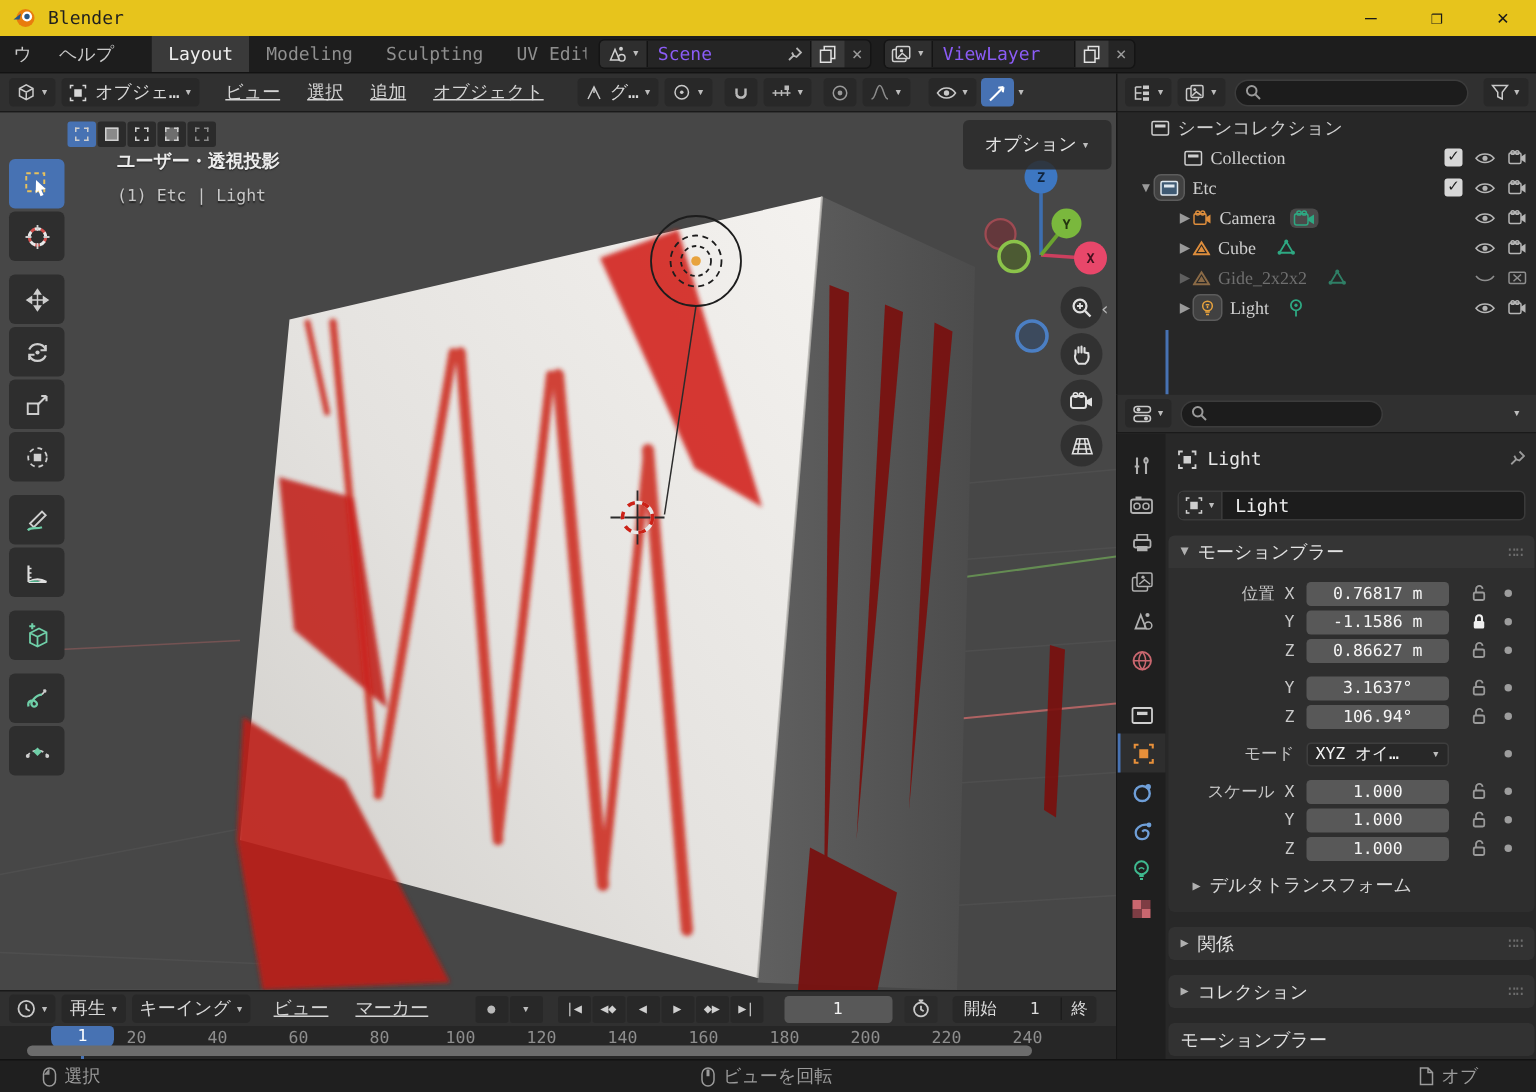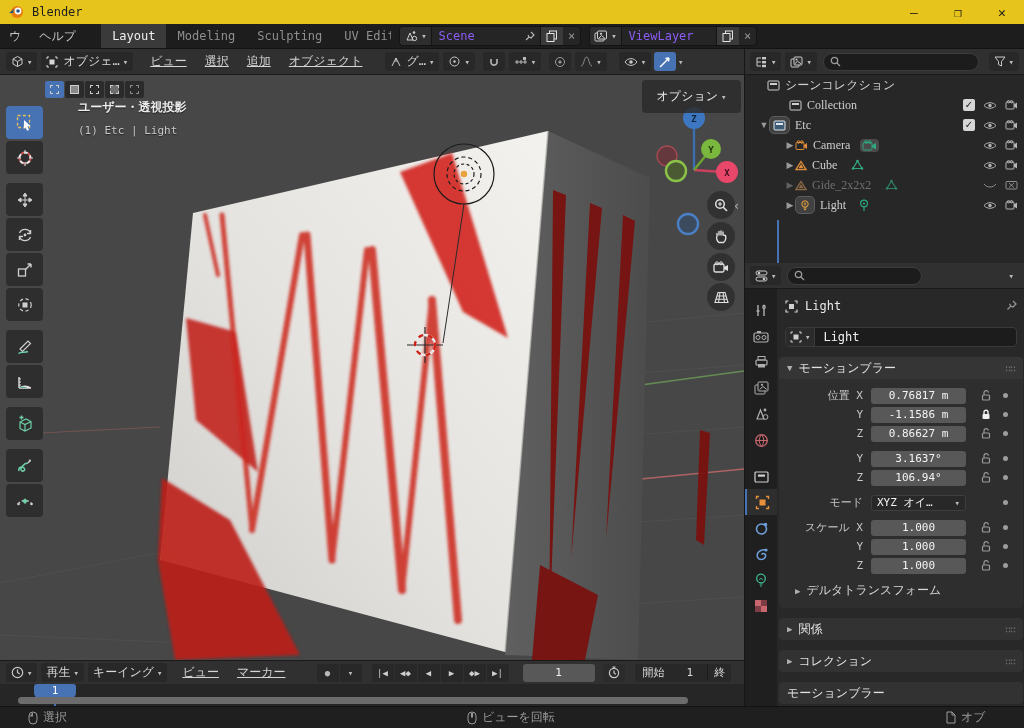--- a/index.html
+++ b/index.html
@@ -1003,20 +1003,34 @@
       </svg>
   </span>
   <span class="startend">
     <span style="padding:0 8px">開始</span>
     <span style="padding:0 14px">1</span>
     <span style="border-left:1px solid #1c1c1c;padding:0 6px">終</span>
   </span>
 </div>
 
 <div class="abs ruler">
+  <div class="ruler-nums">
+    <span class="ruler-num">20</span>
+    <span class="ruler-num">40</span>
+    <span class="ruler-num">60</span>
+    <span class="ruler-num">80</span>
+    <span class="ruler-num">100</span>
+    <span class="ruler-num">120</span>
+    <span class="ruler-num">140</span>
+    <span class="ruler-num">160</span>
+    <span class="ruler-num">180</span>
+    <span class="ruler-num">200</span>
+    <span class="ruler-num">220</span>
+    <span class="ruler-num">240</span>
+  </div>
   <div class="cur-frame">1</div>
   <div class="playhead"></div>
   <div class="hscroll"></div>
 </div>
 
 <div class="abs statusbar">
   <span class="status-item" style="margin-left:28px">
     <svg width="10" height="14" viewBox="0 0 10 14">
         <rect x="1" y="1" width="8" height="12" rx="4" fill="none" stroke="#9b9b9b"></rect>
         <path d="M1.2 5.5 H5 V1.2" fill="#9b9b9b" opacity="0.9"></path>

